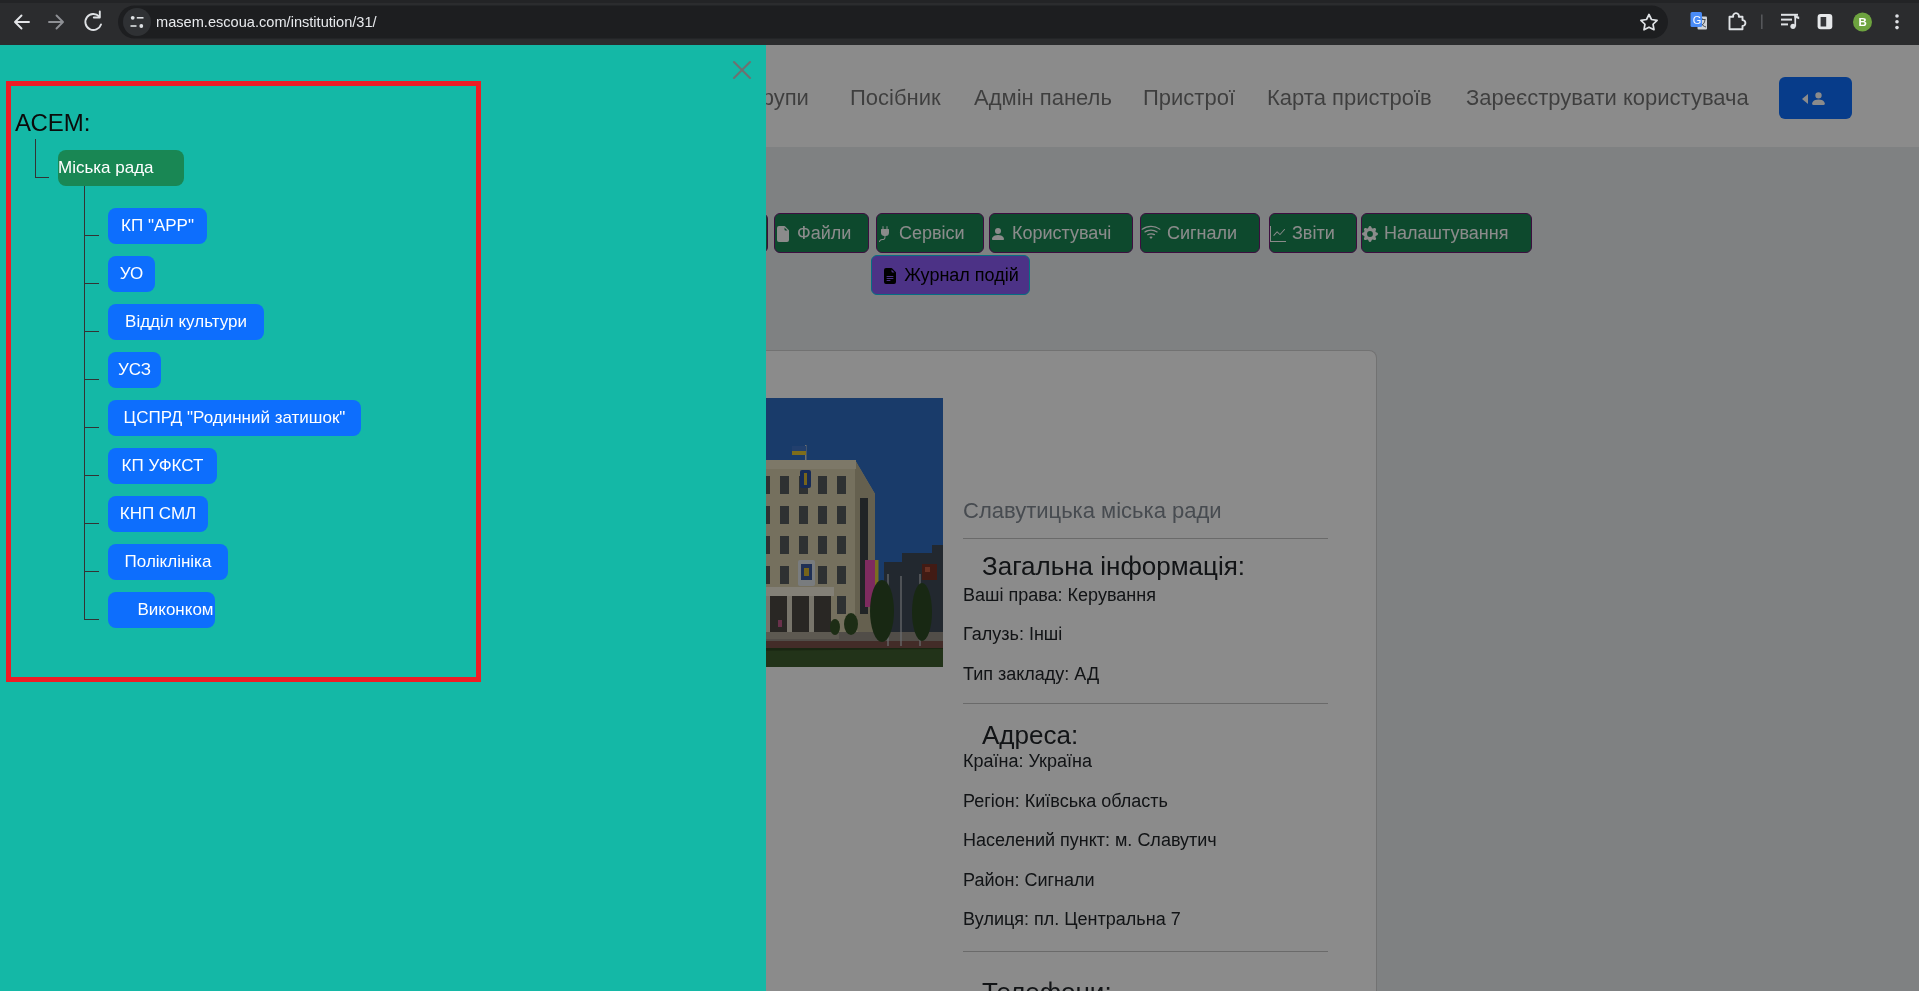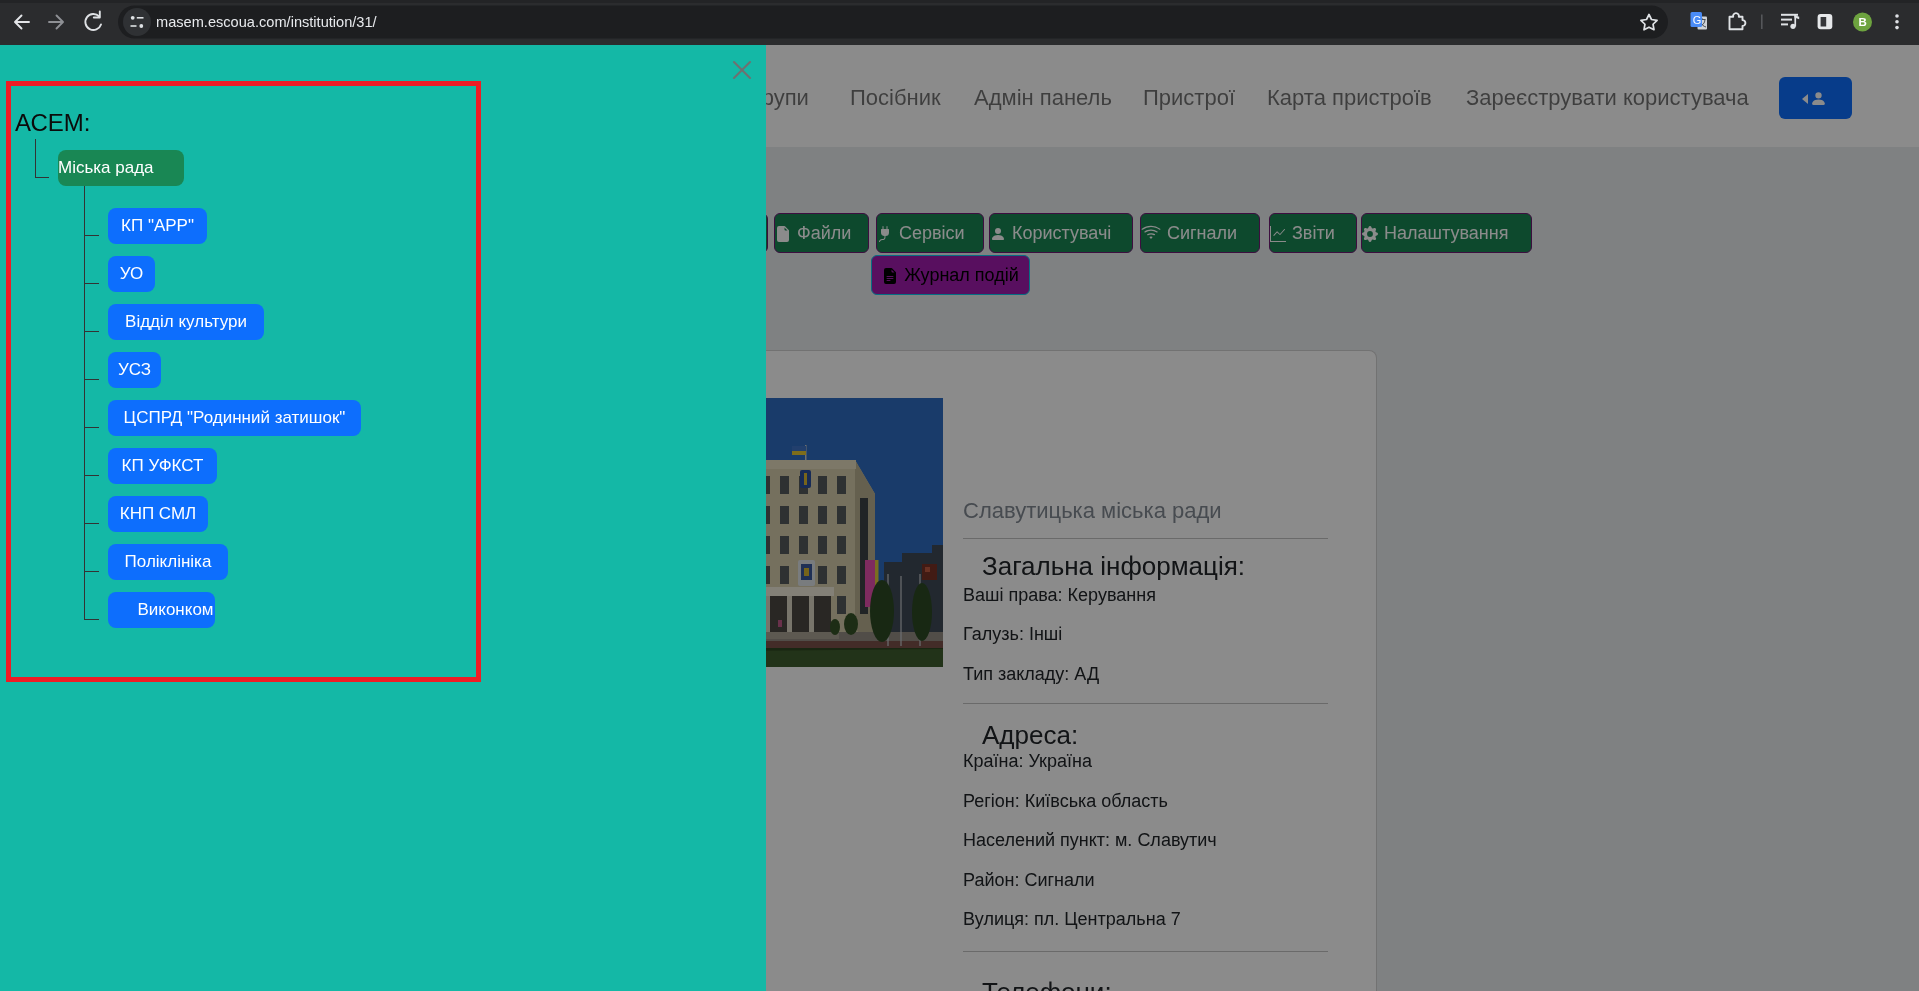--- a/index.html
+++ b/index.html
@@ -12,21 +12,21 @@
   #chromebar { position:absolute; left:0; top:0; width:1919px; height:45px; background:#2b2c2e; z-index:30; }
 
   
   #navbar { position:absolute; left:0; top:0; width:1919px; height:102px; background:#fff; }
   .navitem { position:absolute; top:40px; font-size:22px; color:rgba(0,0,0,0.55); white-space:nowrap; }
   #adminbtn { position:absolute; left:1779px; top:32px; width:73px; height:42px; background:#0d6efd; border-radius:6px;
      color:#fff; font-size:18px; line-height:42px; text-align:center; }
   .btnrow1 { position:absolute; top:168px; height:40px; background:#198754; border-radius:6px; color:#fff;
      font-size:18px; line-height:38px; text-align:left; border:1px solid #701a75; white-space:nowrap; }
   .btnrow1 svg, #logbtn svg { vertical-align:-3px; margin-right:6px; }
-  #logbtn { position:absolute; left:871px; top:210px; width:159px; height:40px; background:#a21caf; border-radius:6px;
+  #logbtn { position:absolute; left:871px; top:210px; width:159px; height:40px; background:#8b5cf6; border-radius:6px;
      color:#000; font-size:18px; line-height:38px; text-align:center; border:1px solid #0dcaf0; white-space:nowrap; }
 
   #card { position:absolute; left:745px; top:305px; width:632px; height:700px; background:#fff;
      border:1px solid rgba(0,0,0,0.18); border-radius:8px; }
   #cardtitle { position:absolute; left:963px; top:349px; width:375px; font-size:32px; line-height:35.5px; color:#212529; font-weight:500;}
   #cardsub { position:absolute; left:963px; top:453px; font-size:22px; color:#828a93; }
   .hr { position:absolute; left:963px; width:365px; height:1px; background:#c2c2c2; }
   .h4 { position:absolute; left:963px; font-size:26px; color:#212529; font-weight:500;margin-left:19px; }
   .p  { position:absolute; left:963px; font-size:18px; color:#212529; }
 

